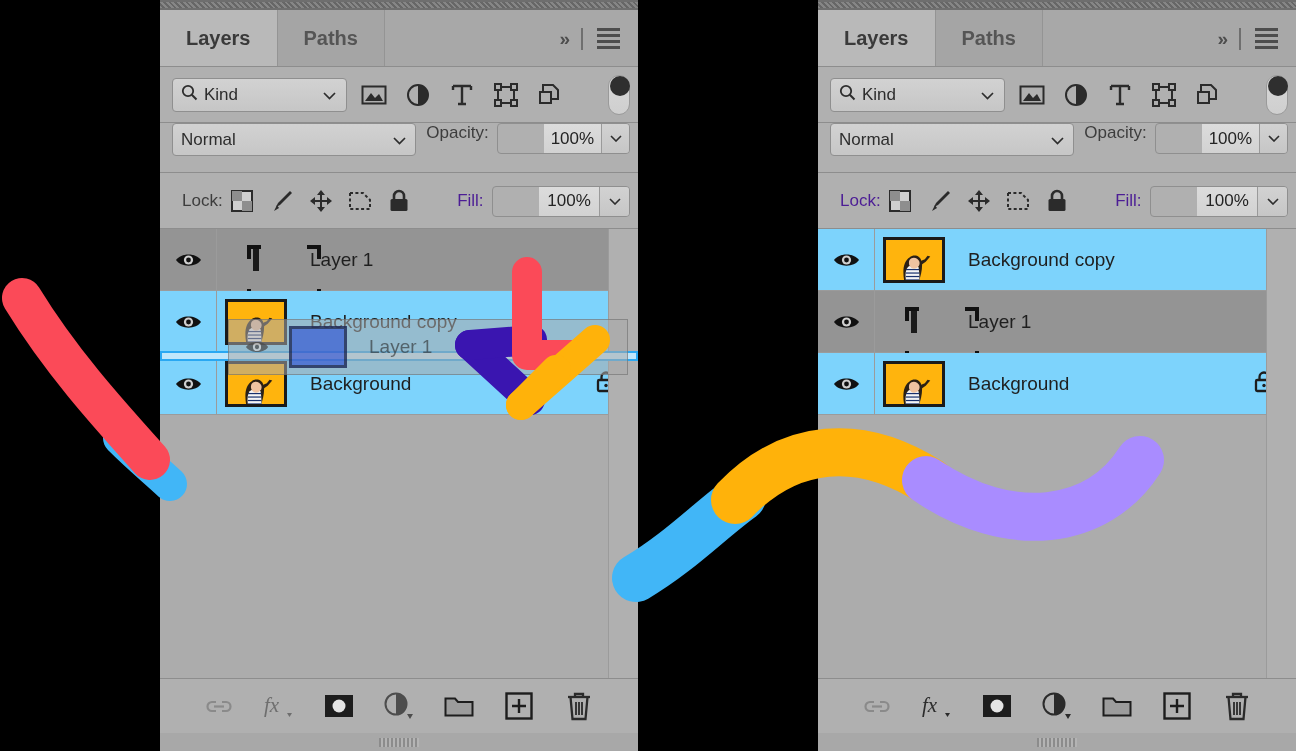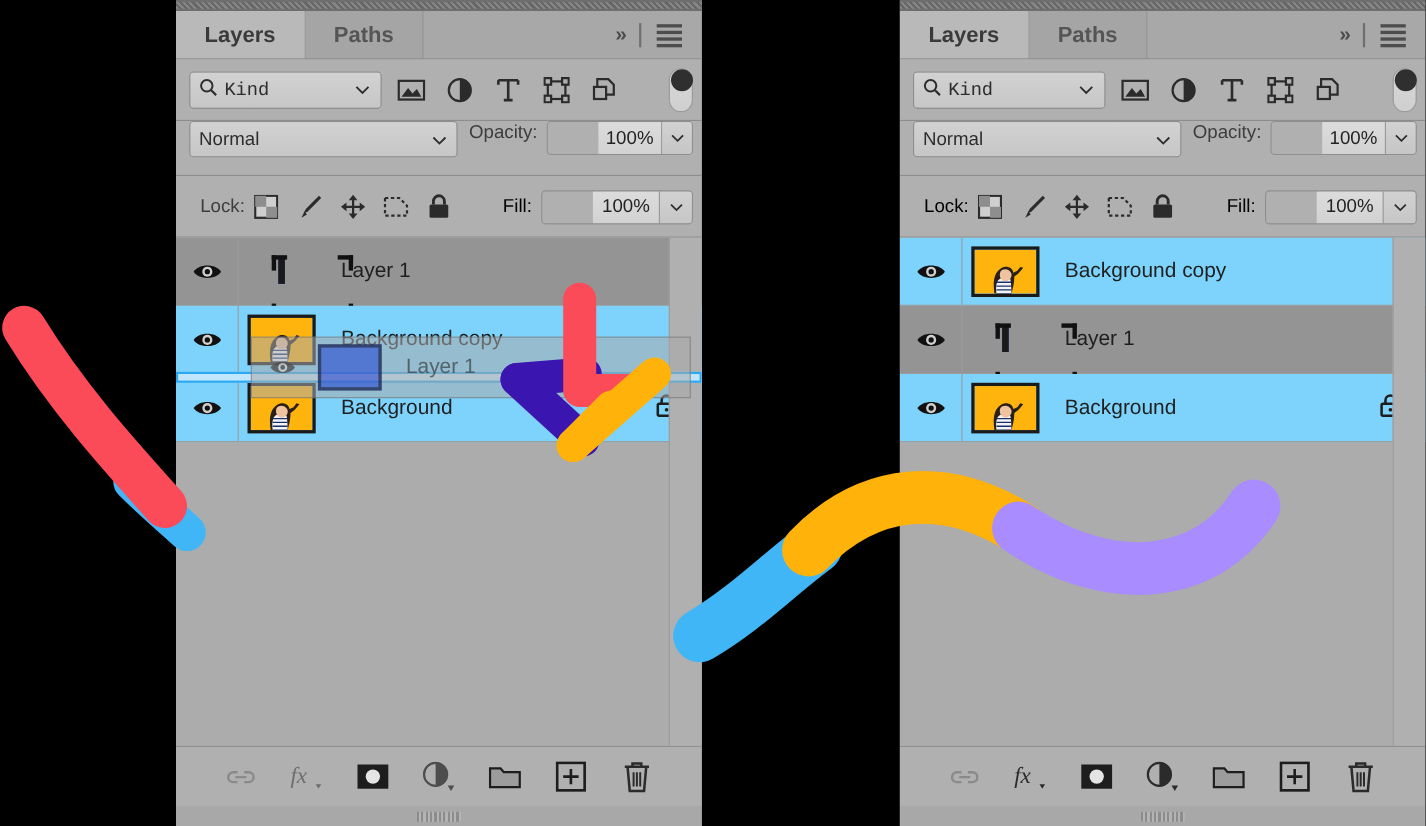--- a/index.html
+++ b/index.html
@@ -30,21 +30,21 @@
   }
   .grip-strip::after{
     content:""; position:absolute; left:0; right:0; top:2px; height:6px;
     background:
       repeating-linear-gradient(45deg,#8a8a8a 0 2px,#656565 2px 4px);
     opacity:.85;
   }
 
   
   .tabbar {
-    height: 44px; flex: 0 0 auto;
+    height: 57px; flex: 0 0 auto;
     background: #a8a8a8;
     display: flex; align-items: stretch;
     position: relative;
   }
   .tabbar::after{
     content:""; position:absolute; left:0; right:0; bottom:0; height:1px; background:#8d8d8d;
   }
   .tab {
     display:flex; align-items:center; justify-content:center;
     padding: 0 26px;
@@ -67,21 +67,20 @@
   .hamburger i { display:block; width:23px; height:3px; background:#4d4d4d; }
 
   
   .filter-row {
     height: 56px; flex:0 0 auto;
     display:flex; align-items:center;
     padding: 0 8px 0 12px;
     background:#b0b0b0;
     position:relative;
     gap: 10px;
-    font-family: Liberation Mono, monospace;
   }
   .filter-row::after{content:"";position:absolute;left:0;right:0;bottom:0;height:1px;background:#8d8d8d;}
   .kind-select {
     width: 175px; height: 34px;
     background: linear-gradient(#d2d2d2,#c6c6c6);
     border: 1px solid #8f8f8f; border-radius: 4px;
     display:flex; align-items:center; padding: 0 8px;
     font-size: 17px; color:#2d2d2d;
     position:relative;
   }
@@ -107,21 +106,21 @@
   .blend-row::after{content:"";position:absolute;left:0;right:0;bottom:0;height:1px;background:#8d8d8d;}
   .blend-select {
     width: 262px; height: 33px;
     background: linear-gradient(#d2d2d2,#c6c6c6);
     border:1px solid #8f8f8f; border-radius:4px;
     display:flex; align-items:center; padding:0 8px;
     font-size:17px; color:#2d2d2d; position:relative;
   }
   .blend-select .cv{ position:absolute; right:9px; }
   .lbl { font-size:17px; color:#3d3d3d; margin-left:10px; }
-  .lbl.dim { color:#000000; }
+  .lbl.dim { color:#4c1d95; }
   .numbox {
     margin-left: 8px; height:31px; display:flex; align-items:stretch;
     border:1px solid #8f8f8f; border-radius:4px; overflow:hidden;padding-left:46px;
   }
   .numbox .val {
     width: 63px; background: linear-gradient(#dcdcdc,#d2d2d2);
     display:flex; align-items:center; justify-content:center;
     font-size:17px; color:#232323;
     border-right:1px solid #9a9a9a;
   }

